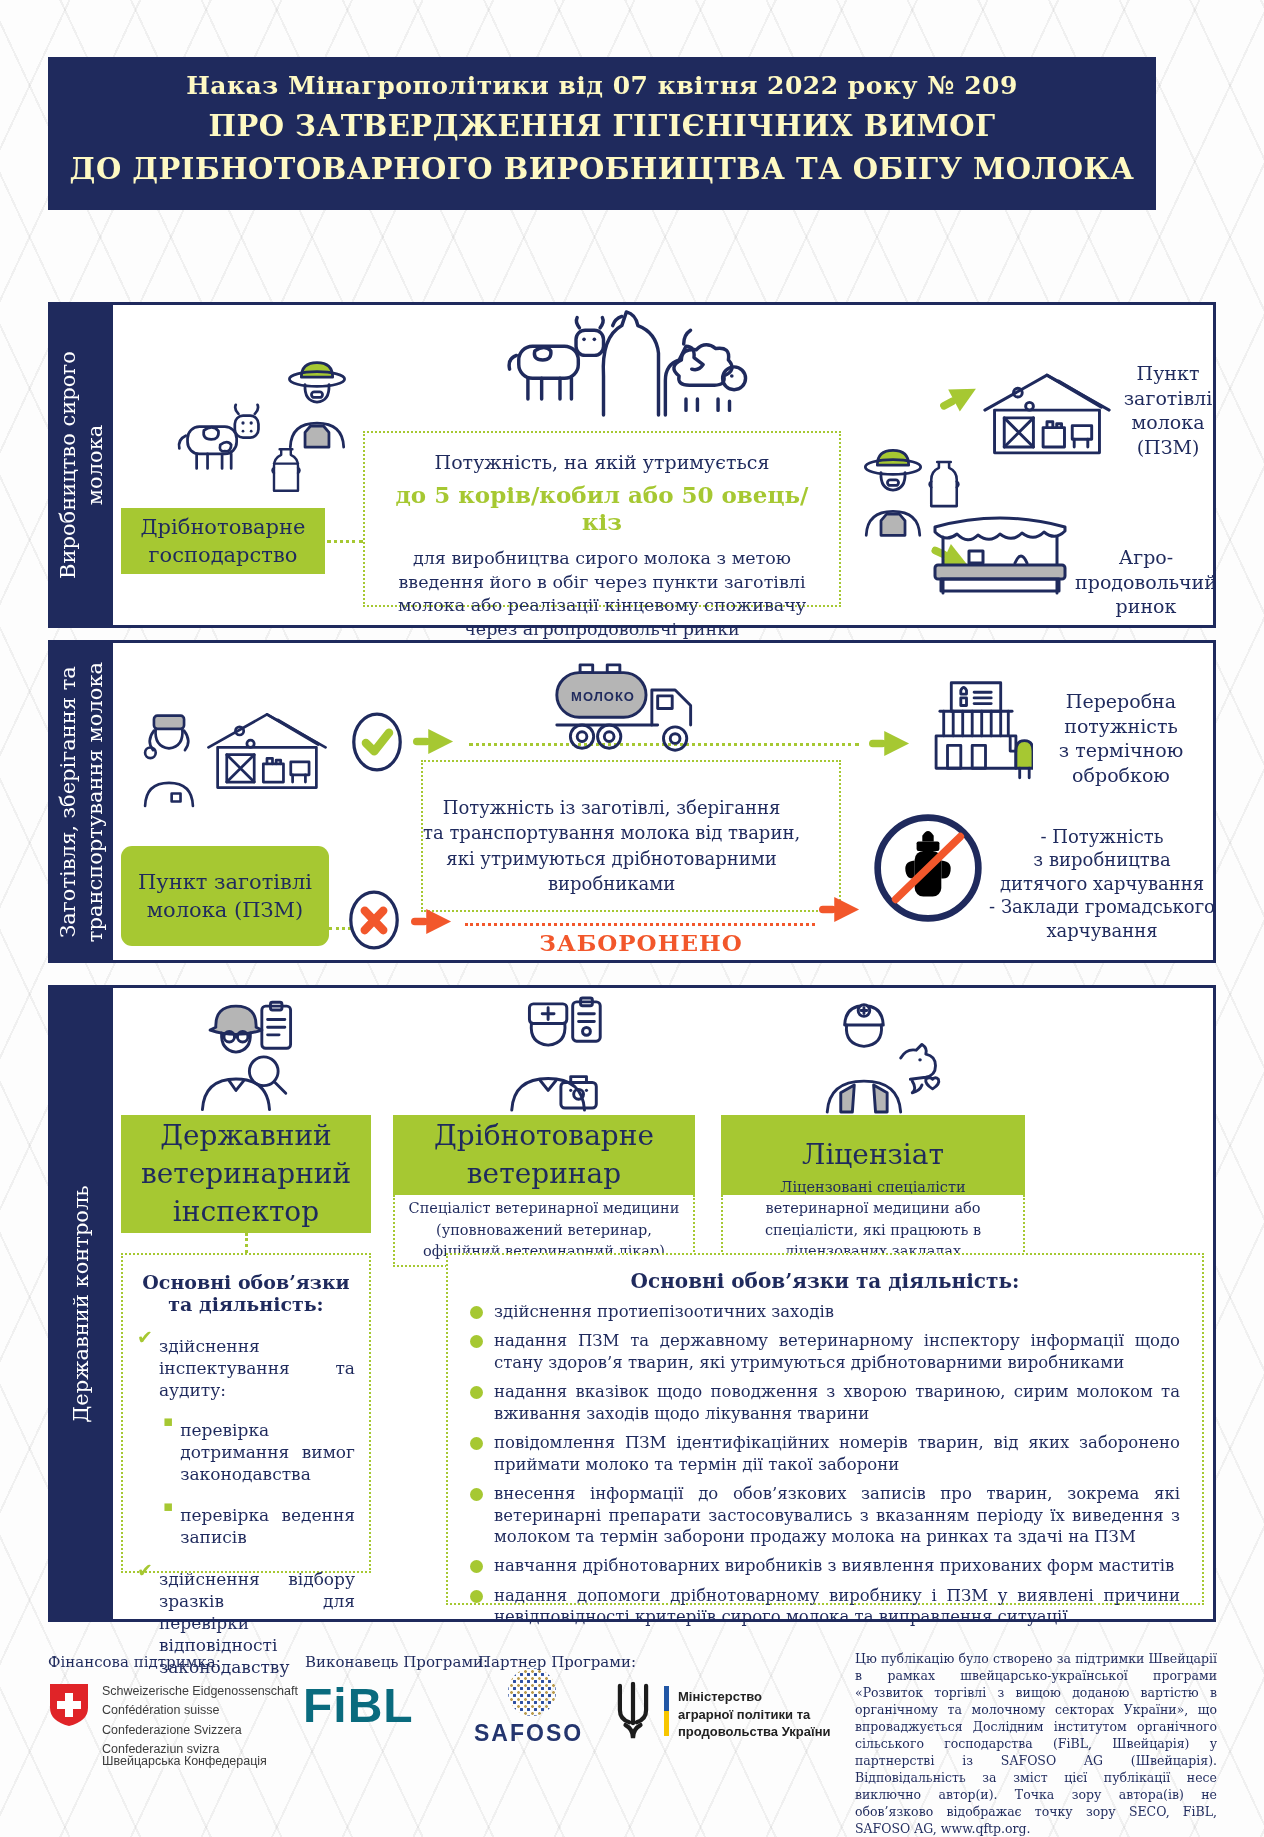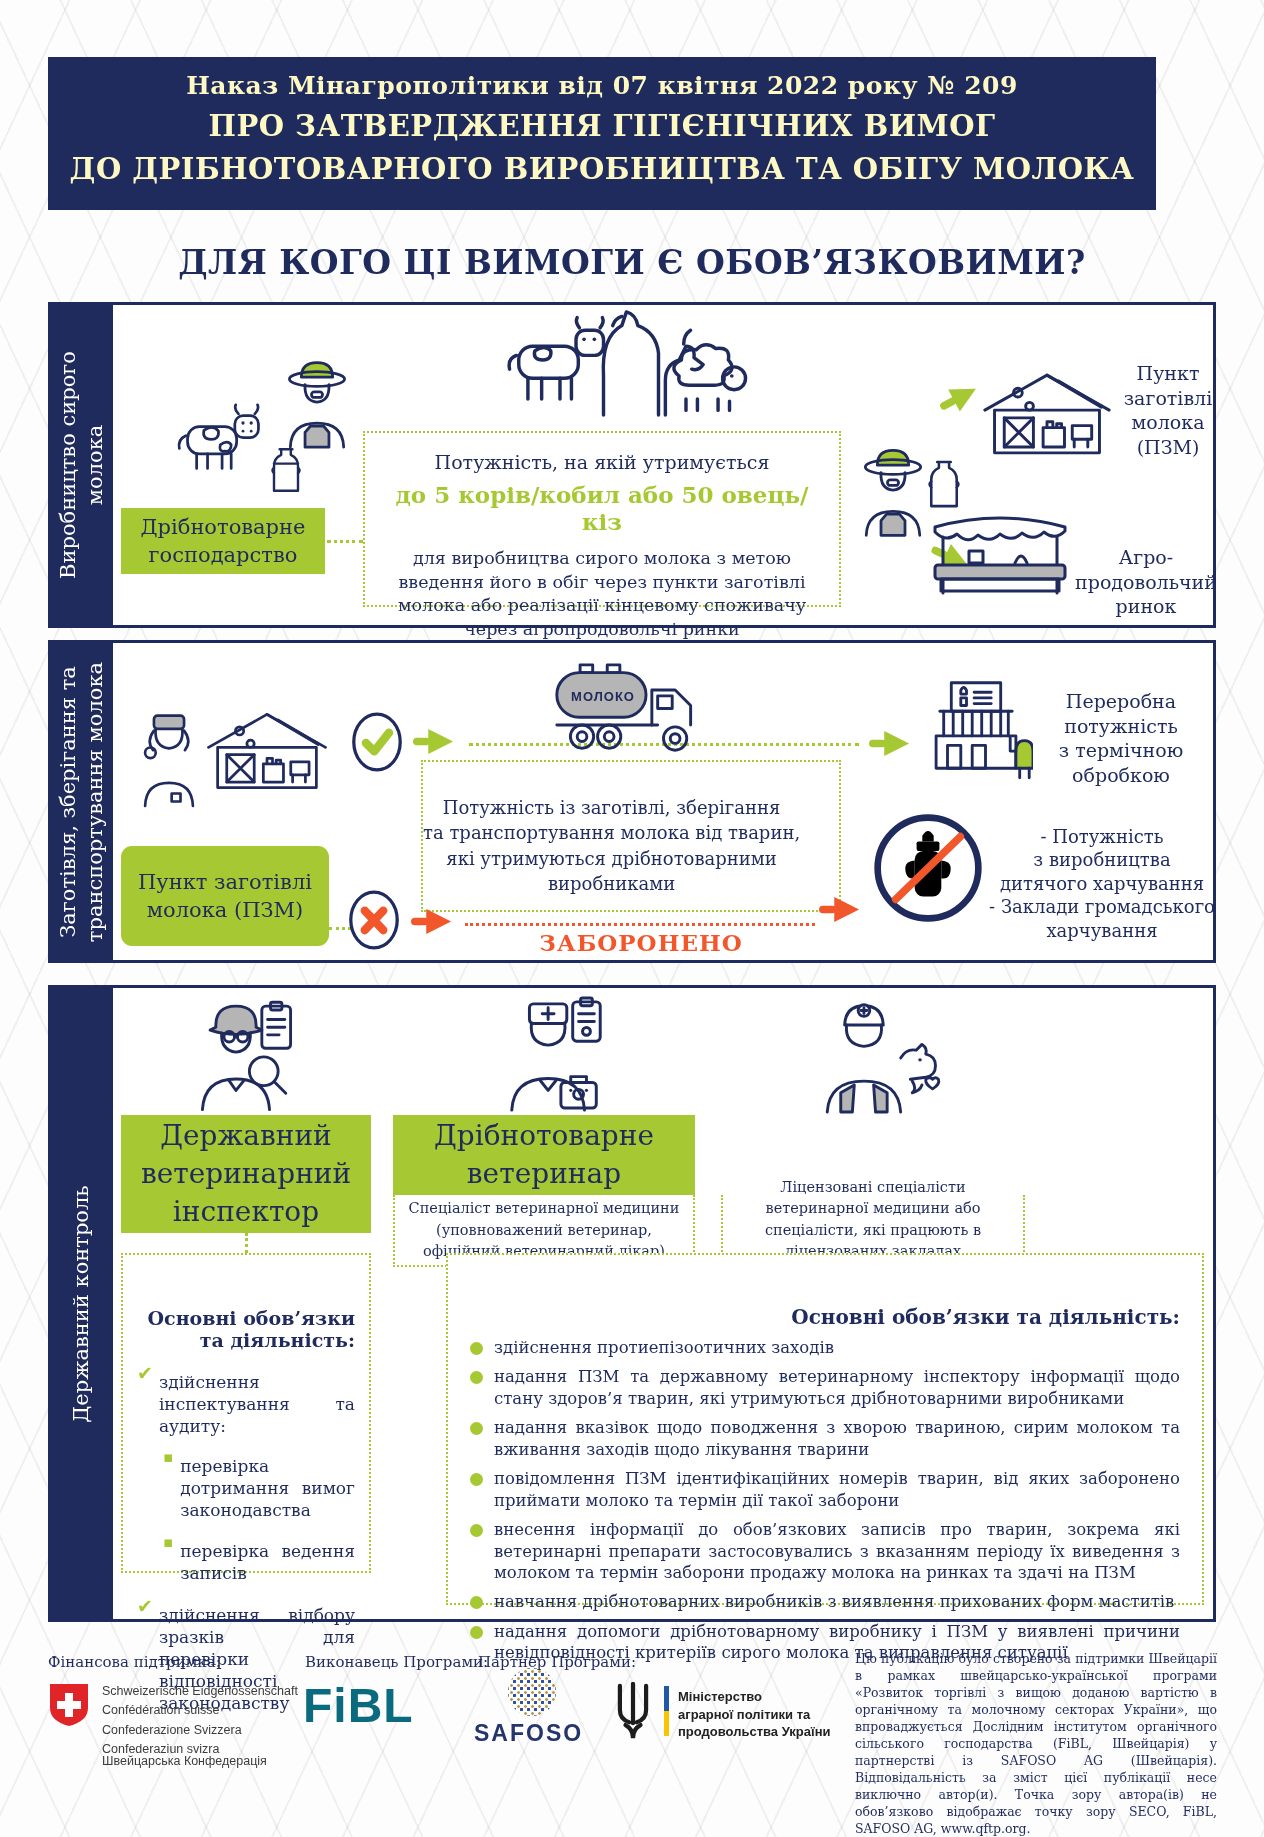--- a/index.html
+++ b/index.html
@@ -45,21 +45,21 @@
     letter-spacing:1px;text-align:center;}
   .cap-line1{font-size:19px;color:var(--navy);}
   .cap-hl{font-size:23px;font-weight:bold;color:var(--green);margin-top:8px;}
   .cap-body{font-size:17.5px;color:var(--navy);line-height:1.35;margin-top:12px;}
   .scope-text{font-size:18px;color:var(--navy);line-height:1.4;}
   .rlabel{position:absolute;color:var(--navy);font-size:19px;line-height:1.3;text-align:center;white-space:pre-line;}
   .role-box{font-size:28px;}
   .subt{position:absolute;border:2.5px dotted var(--green);border-top:none;background:#fff;
     color:var(--navy);font-size:14.5px;line-height:1.45;text-align:center;display:flex;
     align-items:center;justify-content:center;padding:4px 10px;}
-  .duty-head{font-weight:bold;color:var(--navy);text-align:right;white-space:pre-line;margin-top:36px;}
+  .duty-head{font-weight:bold;color:var(--navy);text-align:center;white-space:pre-line;}
   .chk-row{display:flex;gap:6px;margin-top:12px;}
   .chk{color:var(--green);font-weight:bold;font-size:19px;line-height:1.1;font-family:"DejaVu Sans",sans-serif;}
   .chk-text{color:var(--navy);font-size:17px;line-height:1.3;text-align:justify;flex:1;margin-top:8px;}
   .sq-row{display:flex;gap:7px;margin-top:10px;margin-left:26px;}
   .sq{color:var(--green);font-size:15px;line-height:1.4;font-family:"DejaVu Sans",sans-serif;}
   .bullet-row{display:flex;gap:11px;margin-top:8px;}
   .bdot{width:13px;height:13px;border-radius:50%;background:var(--green);flex:none;margin-top:5px;}
   .bullet-text{color:var(--navy);font-size:16.5px;line-height:1.3;text-align:justify;flex:1;}
   .flabel{position:absolute;color:var(--navy);font-size:15px;}
   .sans{font-family:"Liberation Sans","DejaVu Sans",sans-serif;}
@@ -87,21 +87,20 @@
 <body>
 
 <div class="page">
 
   <div class="hdr">
     <div class="hdr-l1">Наказ Мінагрополітики від 07 квітня 2022 року № 209</div>
     <div class="hdr-l2">ПРО ЗАТВЕРДЖЕННЯ ГІГІЄНІЧНИХ ВИМОГ</div>
     <div class="hdr-l2">ДО ДРІБНОТОВАРНОГО ВИРОБНИЦТВА ТА ОБІГУ МОЛОКА</div>
   </div>
 
-  <div class="qtitle">ДЛЯ КОГО ЦІ ВИМОГИ Є ОБОВ’ЯЗКОВИМИ?</div>
 
   <section class="sec" style="top:302px;height:326px;">
     <div class="side">
       <div class="vlabel">Виробництво сирого
 молока</div>
     </div>
 
     <div class="abs" style="left:122px;top:93px;width:100px;height:90px;">
       <svg class="ic" viewBox="0 0 110 92" width="100" height="90">
         <path d="M14 38 q-9 4 -7 14"></path>
@@ -433,20 +432,23 @@
 
     <div class="glabel role-box" style="left:70px;top:127px;width:250px;height:118px;">
       <span>Державний
 ветеринарний
 інспектор</span>
     </div>
     <div class="glabel role-box" style="left:342px;top:127px;width:302px;height:80px;">
       <span>Дрібнотоварне
 ветеринар</span>
     </div>
+    <div class="glabel role-box" style="left:670px;top:127px;width:304px;height:80px;">
+      <span>Ліцензіат</span>
+    </div>
 
     <div class="subt" style="left:342px;top:207px;width:302px;height:72px;">
       <span>Спеціаліст ветеринарної медицини (уповноважений ветеринар, офіційний ветеринарний лікар)</span>
     </div>
     <div class="subt" style="left:670px;top:207px;width:304px;height:72px;">
       <span>Ліцензовані спеціалісти ветеринарної медицини або спеціалісти, які працюють в ліцензованих закладах ветеринарної медицини</span>
     </div>
 
     <div class="dotvr" style="left:194px;top:245px;height:20px;"></div>
 

